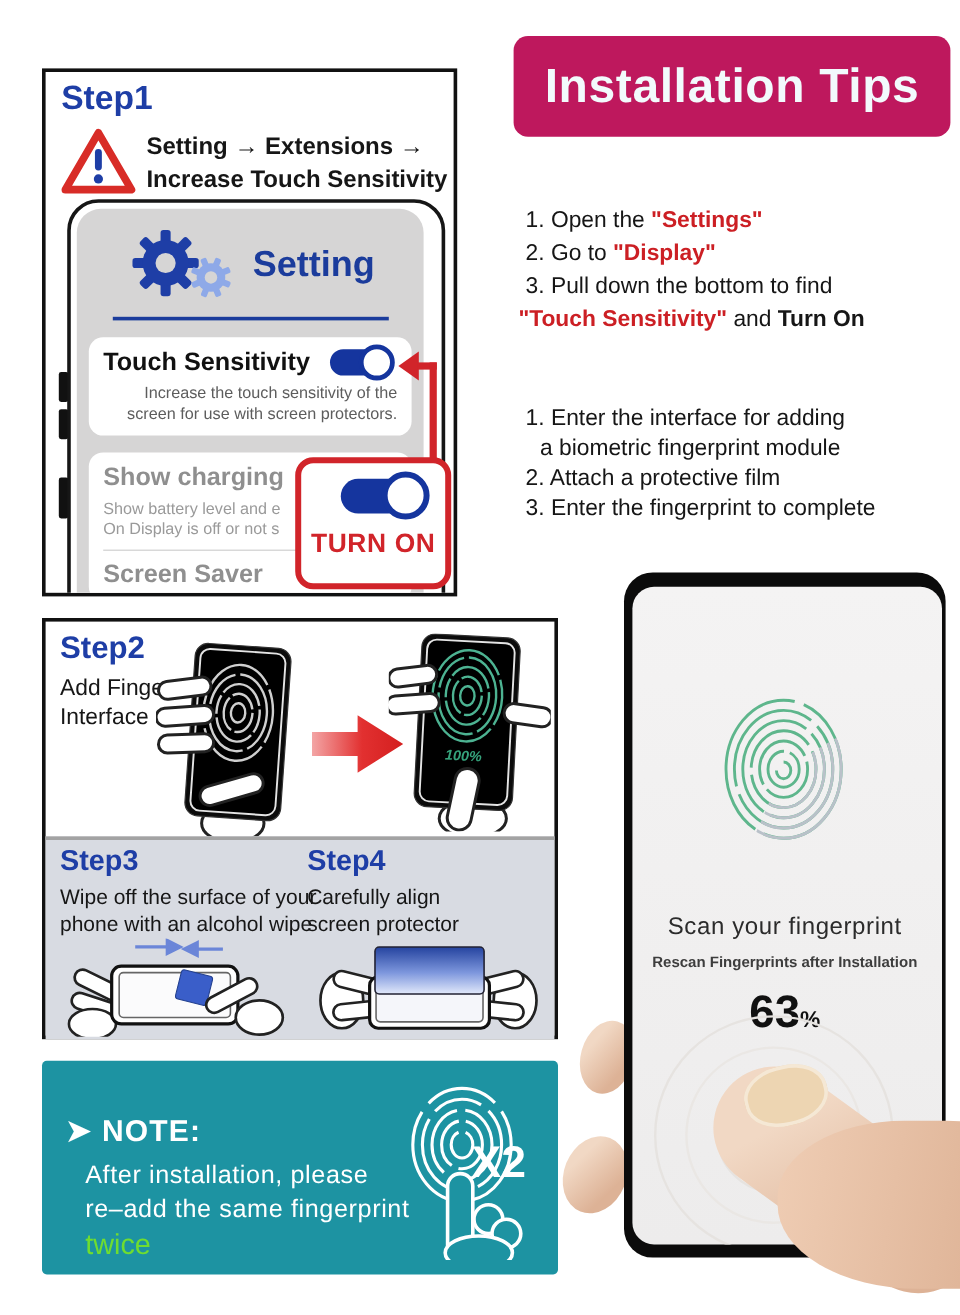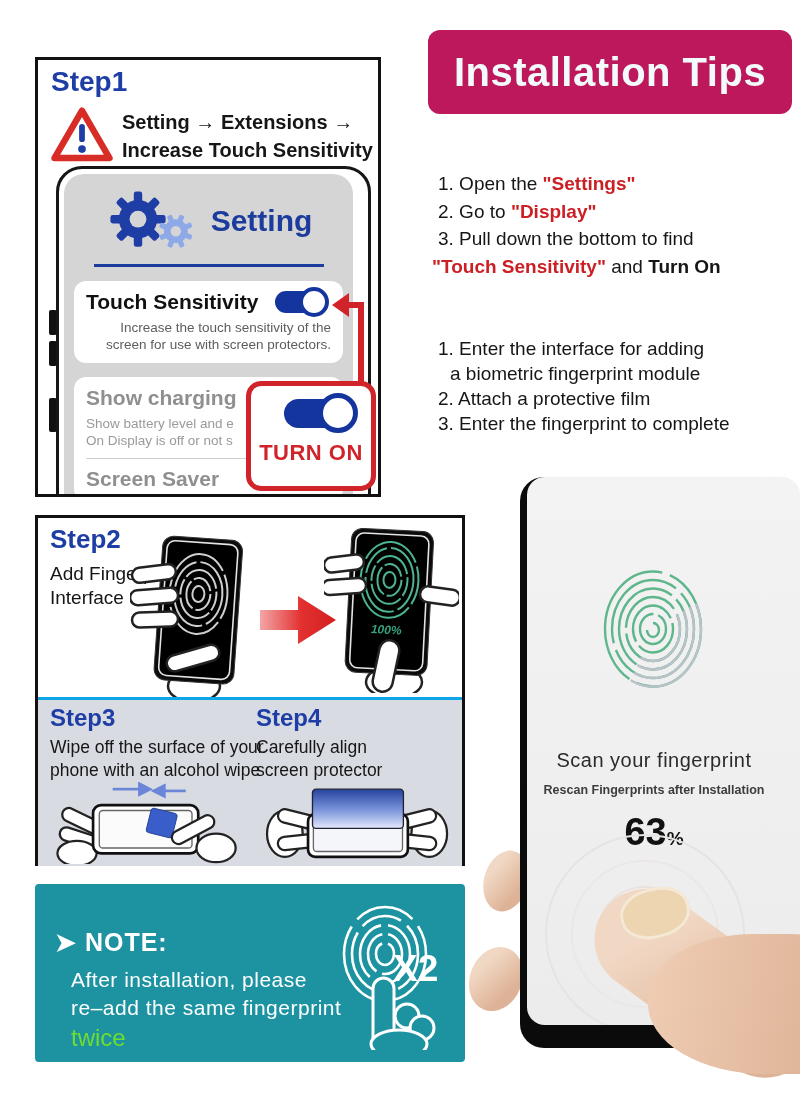--- a/index.html
+++ b/index.html
@@ -59,41 +59,41 @@
   .tips1{left:438px;top:170px;width:350px;font-size:19px;line-height:27.5px;color:#161616;}
   .tips2{left:438px;top:336px;width:360px;font-size:19px;line-height:25px;color:#161616;}
   .red-strong{color:#cc1f24;font-weight:bold;}
   .bold-black{font-weight:bold;}
   .indent{padding-left:12px;}
 
   
   .step2-box{left:35px;top:515px;width:424px;height:345px;border:3px solid #111;background:#fff;}
   .step2-label{left:12px;top:6px;font-size:26px;}
   .step2-caption{left:12px;top:44px;font-size:19px;line-height:24px;color:#161616;}
-  .gray-section{left:0;top:179px;width:424px;height:166px;background:#d8dbe2;border-top:3px solid #0ea5e9;}
+  .gray-section{left:0;top:179px;width:424px;height:166px;background:#d8dbe2;border-top:3px solid #a3a3a3;}
   .step34-label{font-size:24px;}
   .s3-label{left:12px;top:4px;} .s4-label{left:218px;top:4px;}
   .s3-text{left:12px;top:36px;font-size:17.5px;line-height:23px;color:#161616;}
   .s4-text{left:218px;top:36px;font-size:17.5px;line-height:23px;color:#161616;}
   .s3-art{left:18px;top:82px;} .s4-art{left:222px;top:82px;}
 
   
   .note-box{left:35px;top:884px;width:430px;height:178px;background:#1d93a2;border-radius:4px;color:#fff;}
   .note-title-row{position:absolute;left:20px;top:44px;font-size:25px;font-weight:bold;letter-spacing:1px;}
   .note-line1{position:absolute;left:36px;top:84px;font-size:21px;letter-spacing:.5px;}
   .note-line2{position:absolute;left:36px;top:112px;font-size:21px;letter-spacing:.5px;}
   .note-twice{position:absolute;left:36px;top:140px;font-size:24px;font-weight:normal;color:#6fdd30;}
   .note-fp{position:absolute;left:298px;top:18px;}
   .note-x2{position:absolute;left:358px;top:64px;font-size:37px;font-weight:bold;color:#fff;}
 
   
   .scan-phone{left:520px;top:477px;width:268px;height:571px;background:#0b0b0b;border-radius:24px;
     padding:0;z-index:2;}
-  .scan-screen{position:absolute;left:7px;top:0;width:258px;height:548px;border-radius:18px;
-    background:linear-gradient(#f4f3f3,#edecec);overflow:hidden;padding-left:15px;}
+  .scan-screen{position:absolute;left:7px;top:12px;width:258px;height:548px;border-radius:18px;
+    background:linear-gradient(#f4f3f3,#edecec);overflow:hidden;}
   .scan-fp{position:absolute;left:66px;top:80px;}
   .scan-title{position:absolute;left:0;top:272px;width:254px;text-align:center;font-size:20px;
     color:#2b2b2b;letter-spacing:.5px;}
   .scan-sub{position:absolute;left:0;top:306px;width:254px;text-align:center;font-size:12.5px;
     font-weight:bold;color:#3d3d3d;}
   .scan-pct{position:absolute;left:0;top:334px;width:254px;text-align:center;color:#111;}
   .scan-pct .v{font-size:38px;font-weight:bold;}
   .scan-pct .s{font-size:19px;font-weight:bold;}
   .ripple{position:absolute;border:2px solid #e6e3e0;border-radius:50%;}
   .r1{left:18px;top:357px;width:196px;height:196px;}

